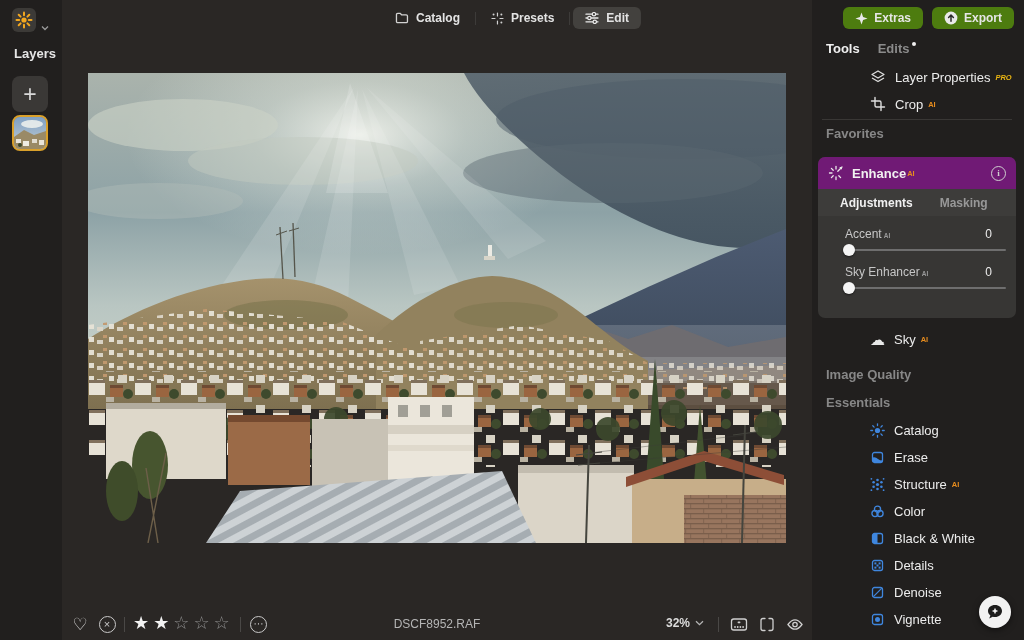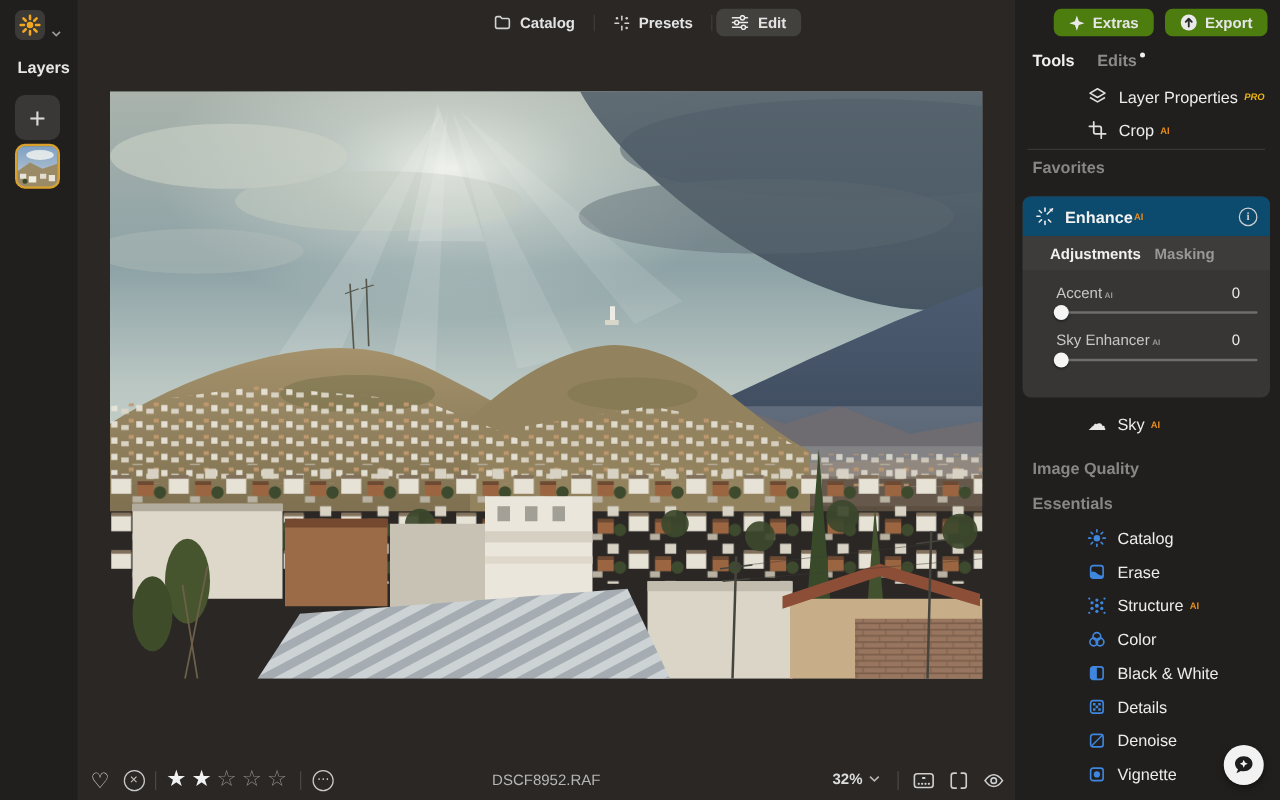--- a/index.html
+++ b/index.html
@@ -44,26 +44,26 @@
   .rp-row .lbl { white-space:nowrap; }
   .ai-sup { font-size:7.5px; font-weight:700; color:#e78c1e; vertical-align:super; margin-left:1px; }
   .pro-sup { font-size:7.5px; font-weight:800; font-style:italic; color:#eab512; vertical-align:super; margin-left:1px; }
   .rp-div { left:822px; top:119px; width:190px; height:1px; background:#393735; }
   .sect { left:826px; font-size:13px; font-weight:700; color:#878787; }
   .ticon { flex:0 0 auto; }
 
   
   .enh { left:818px; top:157px; width:198px; height:161px; border-radius:7px; overflow:hidden; background:#37363
 4; background:#373634; }
-  .enh-head { height:32px; background:#0c4a6e; display:flex; align-items:center; padding:0 10px; }
+  .enh-head { height:32px; background:#701a75; display:flex; align-items:center; padding:0 10px; }
   .enh-title { font-size:13px; font-weight:700; color:#f1f1f1; margin-left:8px; }
   .enh-info { margin-left:auto; width:15px; height:15px; border:1.2px solid #cfcfcf; border-radius:50%;
               display:flex; align-items:center; justify-content:center; font-size:9px; font-weight:700;
               color:#cfcfcf; font-family:"Liberation Serif",serif; }
-  .enh-tabs { height:27px; background:#3d3c3a; display:flex; align-items:center; gap:11px; padding:0 22px;
+  .enh-tabs { height:27px; background:#3d3c3a; display:flex; align-items:center; gap:27px; padding:0 22px;
               font-size:12px; font-weight:600; }
   .enh-tab.on { color:#f0f0f0; } .enh-tab.off { color:#989898; }
   .enh-body { padding:11px 10px 0 27px; }
   .s-head { display:flex; align-items:baseline; font-size:12px; color:#c7c7c7; }
   .s-sup { font-size:6.5px; color:#9a9a9a; vertical-align:super; margin-left:2px; font-weight:700; }
   .s-val { margin-left:auto; padding-right:14px; color:#ececec; }
   .s-track { margin-top:8px; height:2px; background:#6e6e6e; border-radius:1px; position:relative; }
   .s-handle { position:absolute; left:-2px; top:-5px; width:12px; height:12px; border-radius:50%;
               background:#f5f5f5; box-shadow:0 1px 2px rgba(0,0,0,.5); }
   .s-row + .s-row { margin-top:14px; }

